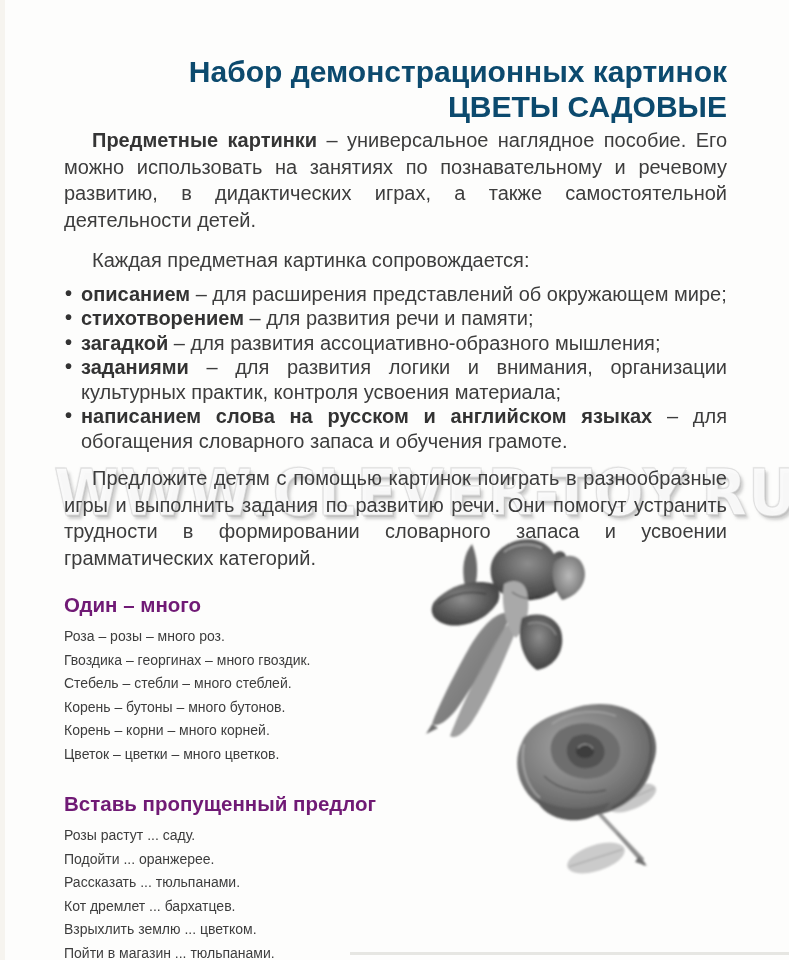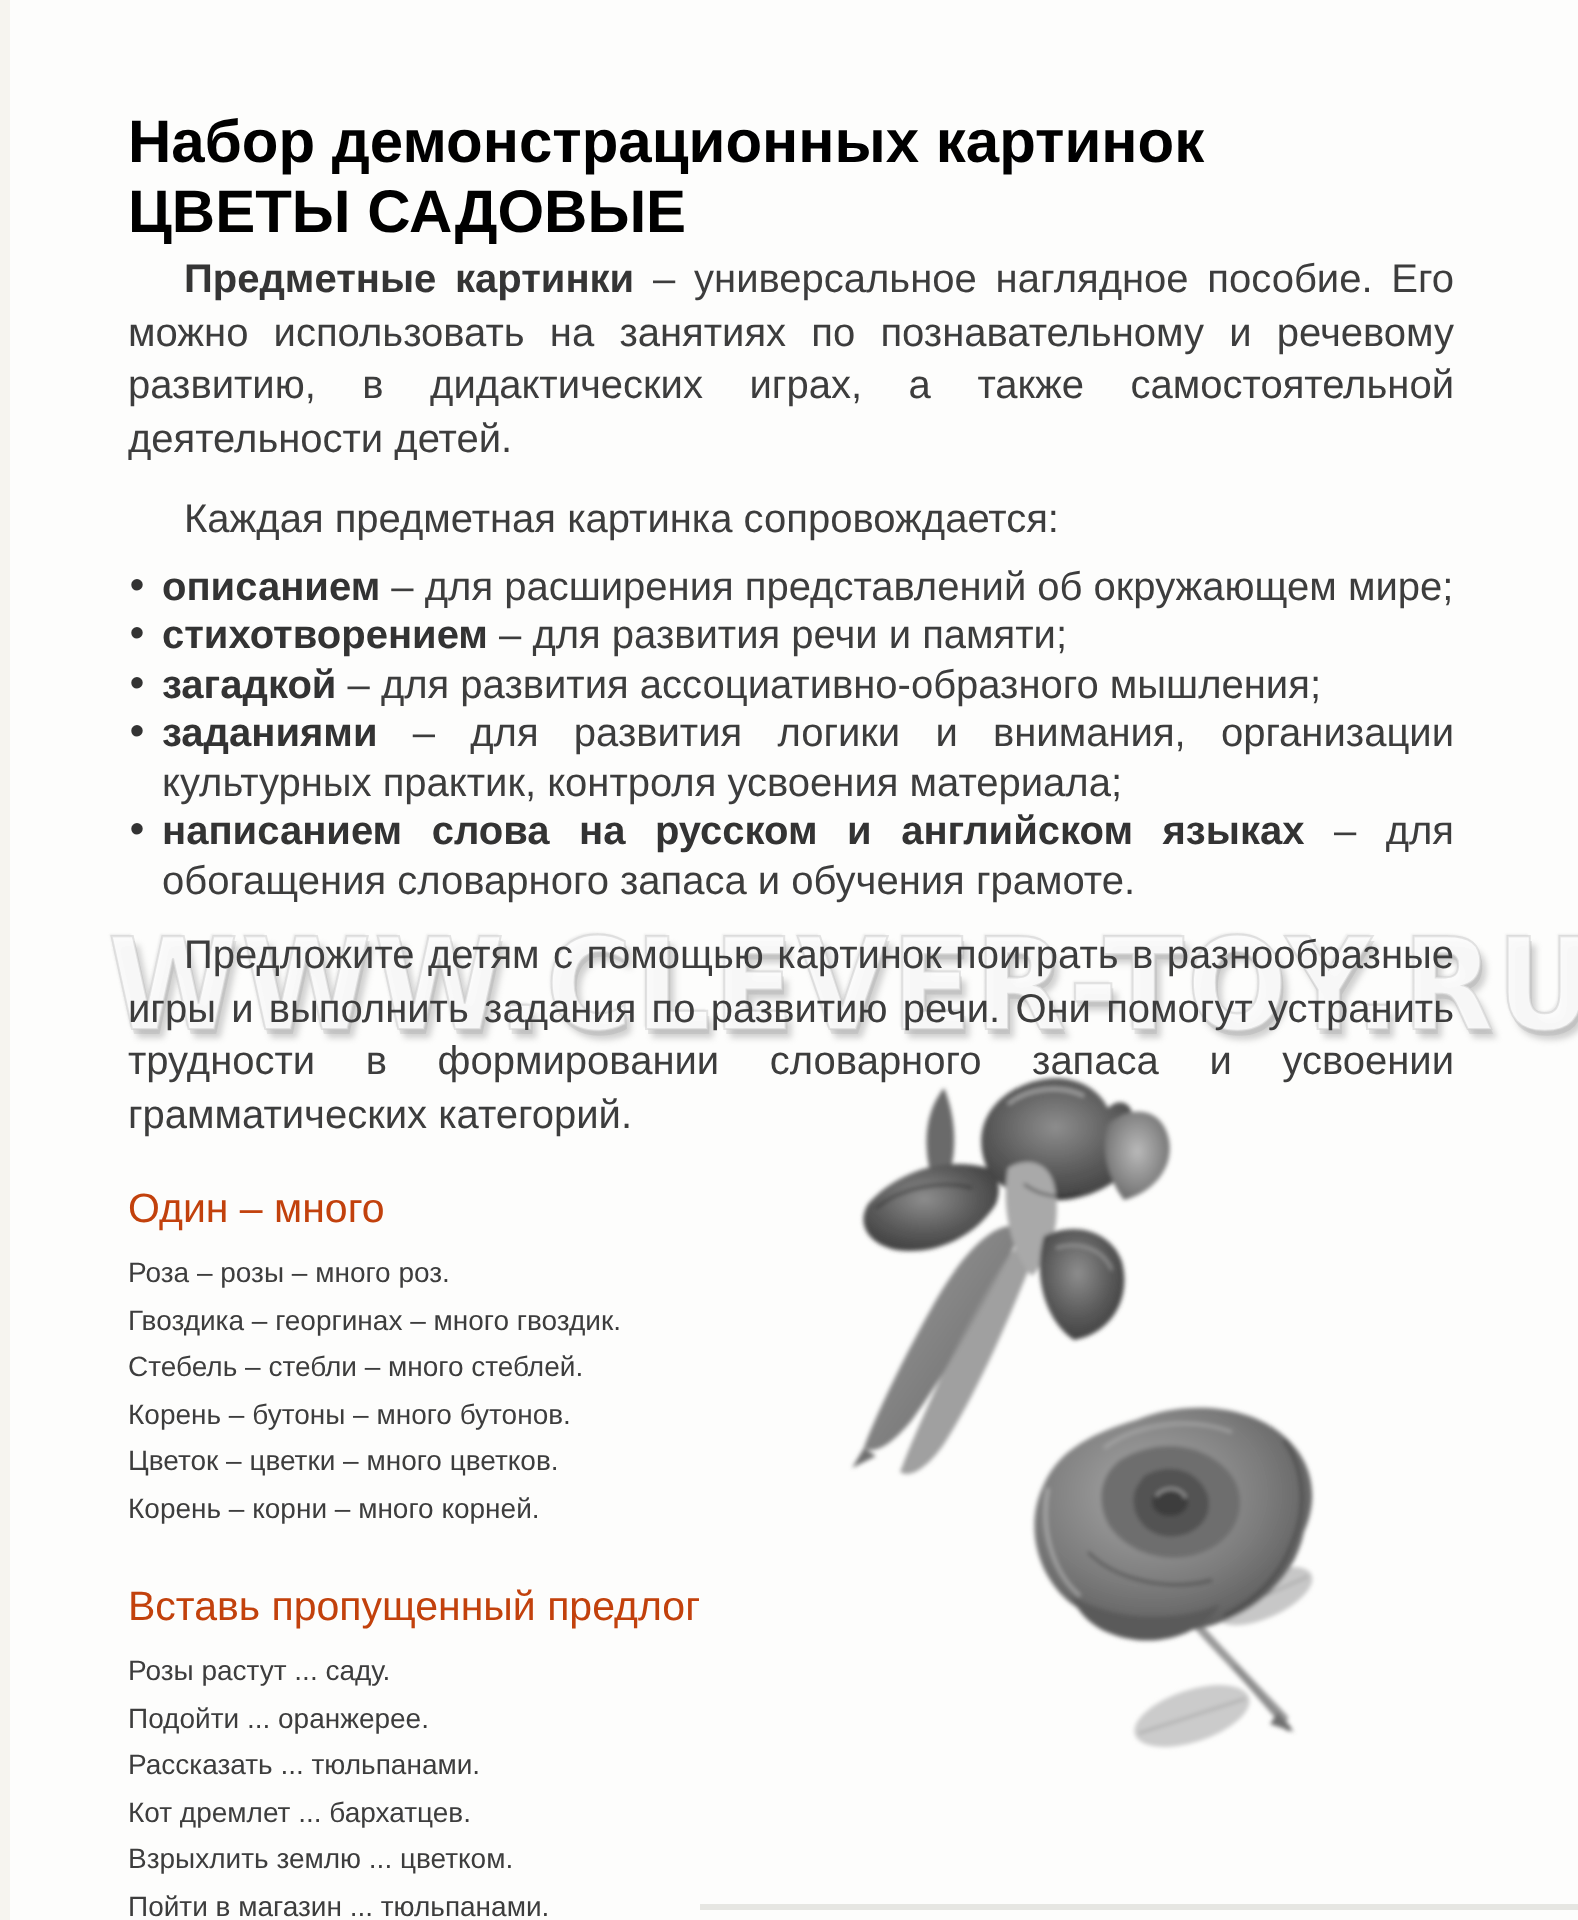--- a/index.html
+++ b/index.html
@@ -21,23 +21,23 @@
     position: absolute; left: 350px; right: 0; top: 952px; height: 3px;
     background: #e6e6e2;
   }
 
   .content {
     position: relative; z-index: 2;
     padding: 54px 62px 0 64px;
   }
 
   .title {
-    text-align: left;
+    text-align: right;
     font-weight: bold;
-    color: #000000;
+    color: #0c4a6e;
     font-size: 30px;
     line-height: 35px;
     margin: 0;
   }
   .title .line { display: block; }
 
   .para {
     font-size: 20px;
     line-height: 26.5px;
     text-align: justify;
@@ -66,22 +66,22 @@
     position: absolute; left: 1px; top: -1px;
     font-weight: bold; color: #333;
   }
   ul.features b { color: #333; margin-top: 28px; }
 
   .suggest { margin-top: 12px; }
 
   .exercise { margin-top: 22px; }
   .exercise h2 {
     font-size: 20.5px;
-    font-weight: normal;
-    color: #c2410c;
+    font-weight: bold;
+    color: #701a75;
     margin: 0 0 8px 0;
     line-height: 24px;
   }
   .exercise .line {
     font-size: 14px;
     line-height: 23.5px;
     white-space: nowrap;
   }
   .exercise.second { margin-top: 26px; }
 
@@ -225,22 +225,22 @@
     </ul>
 
     <p class="para suggest">Предложите детям с помощью картинок поиграть в разнообразные игры и выполнить задания по развитию речи. Они помогут устранить трудности в формировании словарного запаса и усвоении грамматических категорий.</p>
 
     <div class="exercise">
       <h2>Один – много</h2>
       <div class="line">Роза – розы – много роз.</div>
       <div class="line">Гвоздика – георгинах – много гвоздик.</div>
       <div class="line">Стебель – стебли – много стеблей.</div>
       <div class="line">Корень – бутоны – много бутонов.</div>
+      <div class="line">Корень – корни – много корней.</div>
       <div class="line">Цветок – цветки – много цветков.</div>
-      <div class="line">Корень – корни – много корней.</div>
     </div>
 
     <div class="exercise second">
       <h2>Вставь пропущенный предлог</h2>
       <div class="line">Розы растут ... саду.</div>
       <div class="line">Подойти ... оранжерее.</div>
       <div class="line">Рассказать ... тюльпанами.</div>
       <div class="line">Кот дремлет ... бархатцев.</div>
       <div class="line">Взрыхлить землю ... цветком.</div>
       <div class="line">Пойти в магазин ... тюльпанами.</div>

